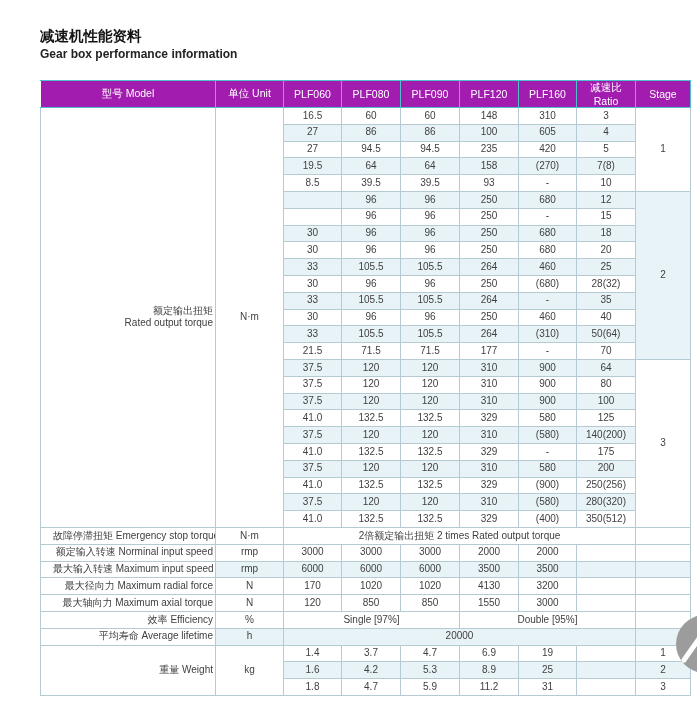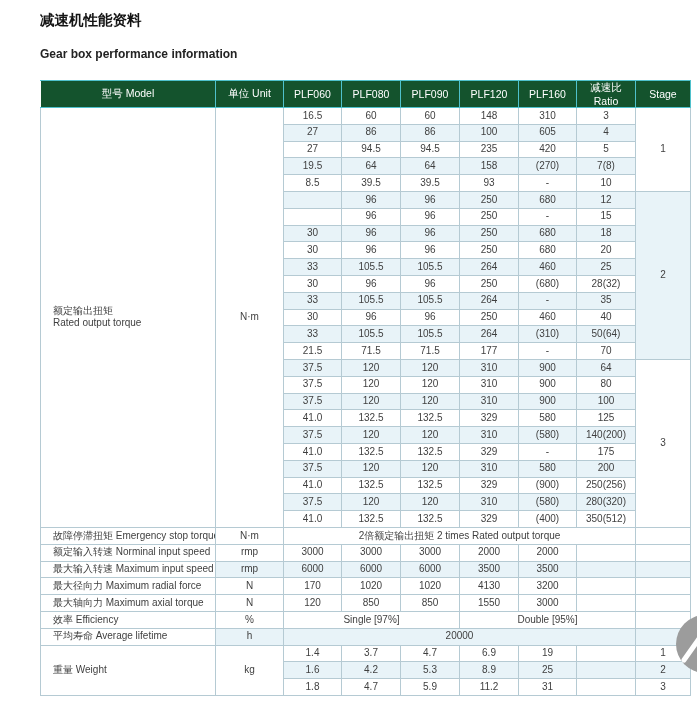--- a/index.html
+++ b/index.html
@@ -1,38 +1,38 @@
 <!DOCTYPE html>
 <html><head>
 <meta charset="utf-8">
 <style>
   html,body{margin:0;padding:0;}
   body{
     width:697px;height:702px;position:relative;overflow:hidden;
     background:#ffffff;font-family:"Liberation Sans",sans-serif;
   }
-  .title{position:absolute;left:40px;top:11px;font-size:14.5px;font-weight:700;color:#141414;}
+  .title{position:absolute;left:40px;top:27px;font-size:14.5px;font-weight:700;color:#141414;}
   .subtitle{position:absolute;left:40px;top:47px;font-size:12px;color:#232323;font-weight:bold;}
   table.perf{
     position:absolute;left:40px;top:80px;width:650px;
     border-collapse:collapse;table-layout:fixed;
     border:1px solid #9cb4bf;
   }
   th{
-    background:#14532d;color:#ffffff;font-weight:400;font-size:10.5px;
+    background:#a21caf;color:#ffffff;font-weight:400;font-size:10.5px;
     height:18px;padding:0;border:1px solid #4fc1cc;
     border-left:1px solid rgba(255,255,255,0.28);
   }
   td{
     border:1px solid #b5cad3;font-size:10px;color:#3f3f3f;
     text-align:center;height:15.8px;padding:0 2px;line-height:1.25;
     background:#ffffff;overflow:hidden;white-space:nowrap;
   }
   tr.alt td{background:#e8f3f8;}
-  td.lbl{text-align:left;padding-left:12px;background:#ffffff !important;}
+  td.lbl{text-align:right;padding-left:12px;background:#ffffff !important;}
   td.span-bg{background:#ffffff !important;}
   td.stage-white{background:#ffffff !important;}
   td.stage-alt{background:#e8f3f8 !important;}
   tr.group-start td{border-top:1px solid #94acb8;}
   .fab{
     position:absolute;left:676px;top:615px;width:58px;height:58px;
     border-radius:50%;background:#9c9c9c;cursor:pointer;
   }
   .fab svg{position:absolute;left:0;top:0;}
 </style>

